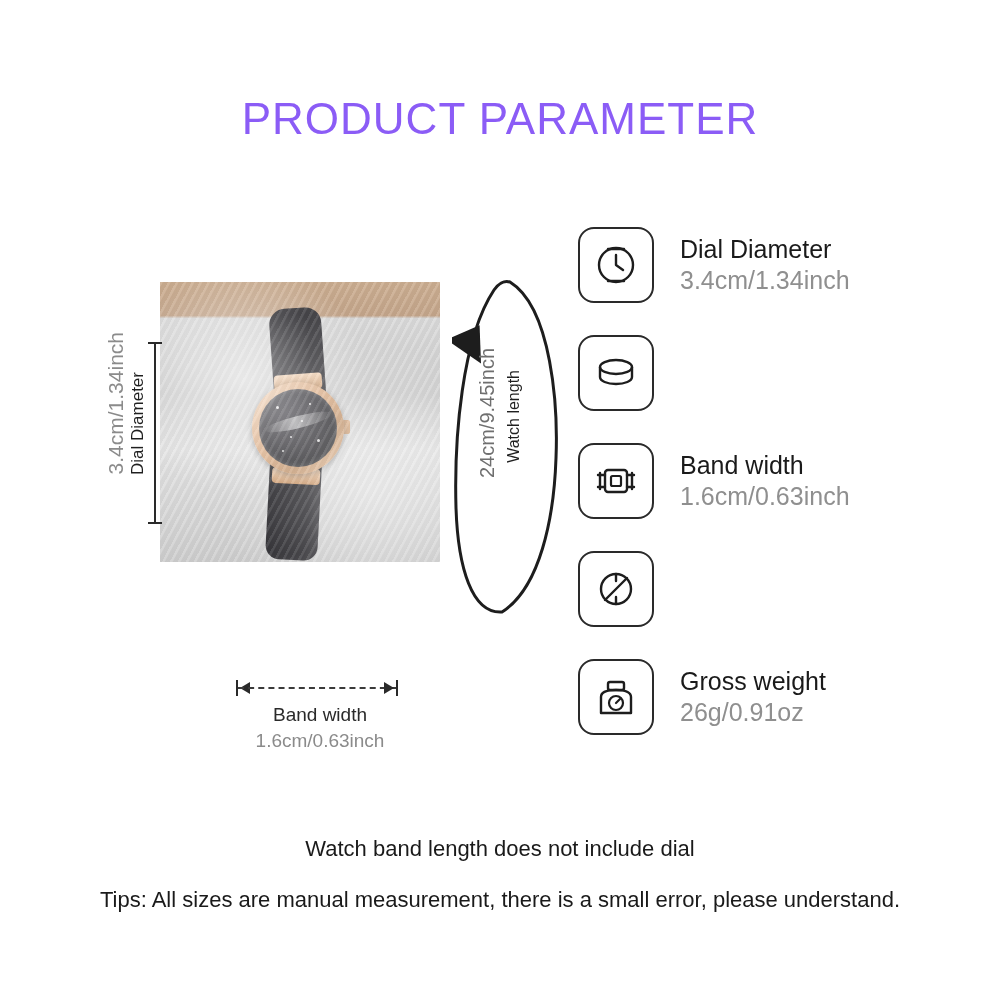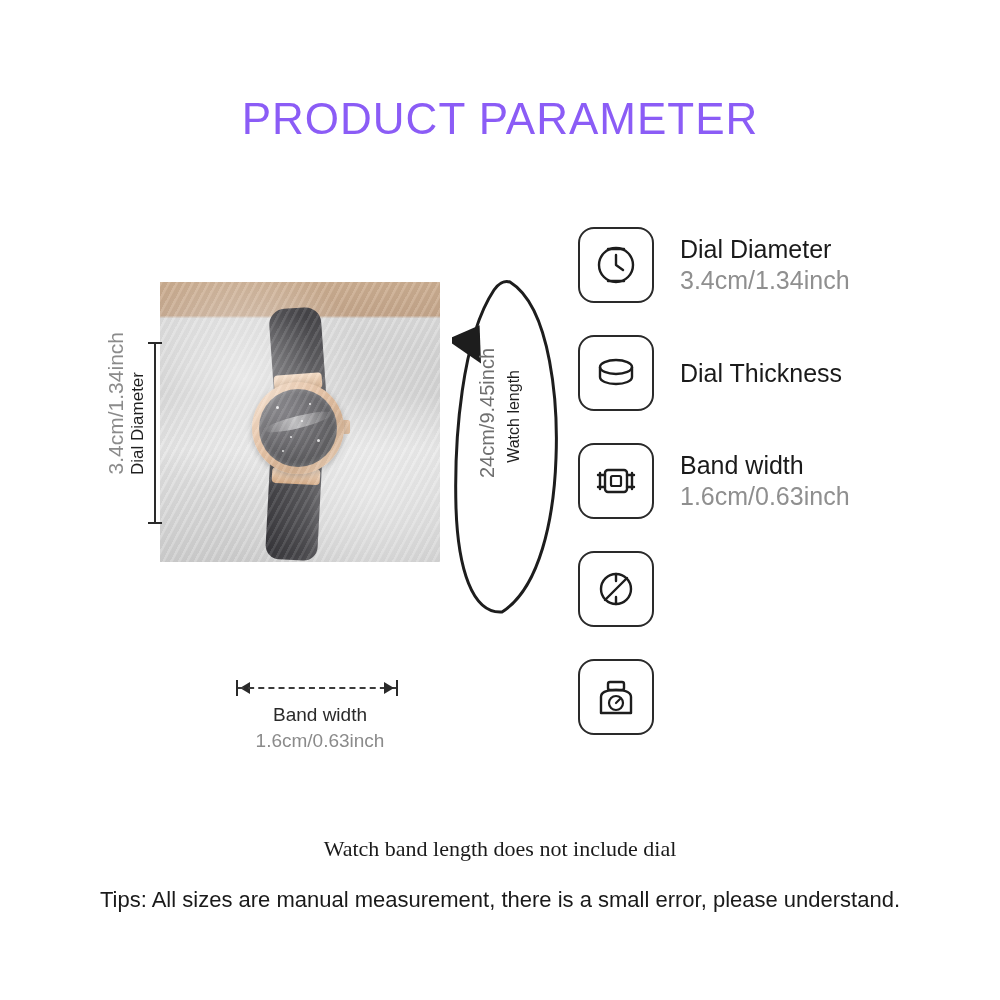--- a/index.html
+++ b/index.html
@@ -284,21 +284,20 @@
 
   
   .note1 {
     position: absolute;
     left: 0;
     top: 836px;
     width: 1000px;
     text-align: center;
     font-size: 22px;
     color: #1a1a1a;
-    font-family: Liberation Serif, serif;
   }
   .note2 {
     position: absolute;
     left: 0;
     top: 887px;
     width: 1000px;
     text-align: center;
     font-size: 22px;
     color: #1a1a1a;
   }
@@ -373,21 +372,20 @@
     </div>
 
     <div class="spec-row">
       <div class="spec-icon">
         <svg width="48" height="48" viewBox="0 0 48 48">
           <ellipse cx="24" cy="18" rx="16" ry="7" fill="none" stroke="#1d1d1d" stroke-width="2.4"></ellipse>
           <path d="M8 18 L8 28 C8 32 15 35 24 35 C33 35 40 32 40 28 L40 18" fill="none" stroke="#1d1d1d" stroke-width="2.4"></path>
         </svg>
       </div>
       <div class="spec-text">
-        <div class="spec-label">Dial Thickness</div>
       </div>
     </div>
 
     <div class="spec-row">
       <div class="spec-icon">
         <svg width="48" height="48" viewBox="0 0 48 48">
           <rect x="13" y="13" width="22" height="22" rx="3" fill="none" stroke="#1d1d1d" stroke-width="2.4"></rect>
           <rect x="19" y="19" width="10" height="10" rx="1.5" fill="none" stroke="#1d1d1d" stroke-width="2.2"></rect>
           <path d="M6 18 L13 18 M6 30 L13 30 M35 18 L42 18 M35 30 L42 30" stroke="#1d1d1d" stroke-width="2.4" stroke-linecap="round"></path>
           <path d="M8 16 L8 32 M40 16 L40 32" stroke="#1d1d1d" stroke-width="2.4" stroke-linecap="round"></path>
@@ -411,20 +409,24 @@
 
     <div class="spec-row">
       <div class="spec-icon">
         <svg width="48" height="48" viewBox="0 0 48 48">
           <path d="M9 40 L9 24 C9 20 13 17 24 17 C35 17 39 20 39 24 L39 40 Z" fill="none" stroke="#1d1d1d" stroke-width="2.4" stroke-linejoin="round"></path>
           <rect x="16" y="9" width="16" height="8" rx="2" fill="none" stroke="#1d1d1d" stroke-width="2.4"></rect>
           <circle cx="24" cy="30" r="7" fill="none" stroke="#1d1d1d" stroke-width="2.2"></circle>
           <path d="M24 30 L28 26" stroke="#1d1d1d" stroke-width="2.2" stroke-linecap="round"></path>
         </svg>
       </div>
+      <div class="spec-text">
+        <div class="spec-label">Gross weight</div>
+        <div class="spec-value">26g/0.91oz</div>
+      </div>
     </div>
 
   </div>
 
   <div class="note1">Watch band length does not include dial</div>
   <div class="note2">Tips: All sizes are manual measurement, there is a small error, please understand.</div>
 
 </div>
 
 </body></html>

